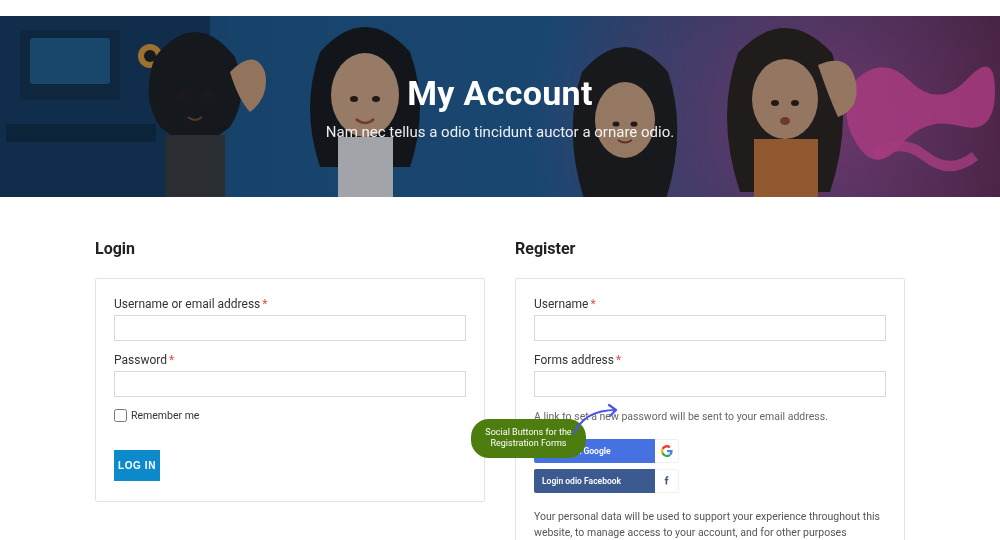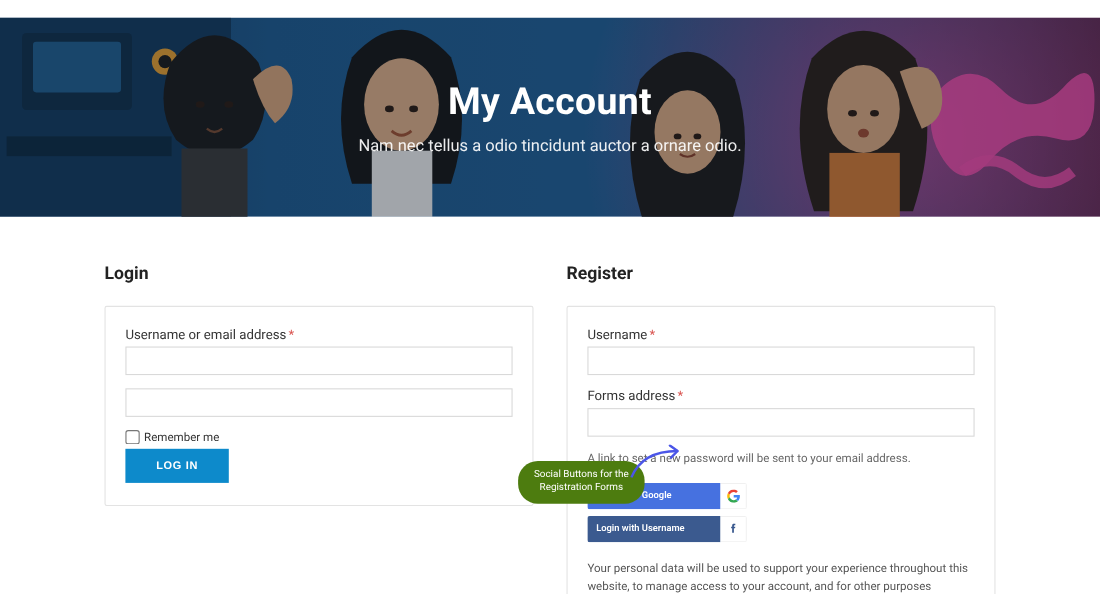--- a/index.html
+++ b/index.html
@@ -38,23 +38,23 @@
   .hero p { font-size: 15px; opacity: .92; z-index: 2; }
 
   
   .wrap { width: 810px; margin: 42px auto 0; display: flex; gap: 30px; position: relative; }
   .col { flex: 1; min-width: 0; }
   .col h2 { font-size: 16px; font-weight: 700; color: #222; margin-bottom: 20px; }
   .panel { border: 1px solid #e3e3e3; padding: 18px 18px 20px; border-radius: 2px; }
   .field-label { font-size: 12px; color: #333; font-weight: 400; margin-bottom: 4px; display: block; }
   .req { color: #d9534f; margin-left: 2px; }
   .input { width: 100%; height: 26px; border: 1px solid #d9d9d9; background: #fff; padding: 0 6px; font-size: 11px; margin-bottom: 12px; }
-  .check-row { display: flex; align-items: flex-start; font-size: 10.5px; margin-bottom: 4px; }
+  .check-row { display: flex; align-items: flex-start; font-size: 10.5px; margin-bottom: 28px; }
   .check-row input { margin-right: 4px; }
-  .btn { display: inline-block; border: none; background: #0d8acb; color: #fff; font-weight: 700; font-size: 10px; letter-spacing: .6px; padding: 10px 28px; cursor: pointer; }
+  .btn { display: inline-block; border: none; background: #0d8acb; color: #fff; font-weight: 700; font-size: 10px; letter-spacing: .6px; padding: 10px 4px; cursor: pointer; }
   .lost { font-size: 10.5px; color: #555; margin-top: 14px; display: block; }
   .helper { font-size: 10.5px; color: #666; line-height: 1.5; margin-bottom: 14px; }
 
   
   .social { display: flex; border: none; width: 145px; height: 24px; margin-bottom: 6px; cursor: pointer; overflow: hidden; border-radius: 2px; }
   .social .sl-label { flex: 1; font-size: 8.5px; font-weight: 600; color: #fff; display: flex; align-items: center; padding-left: 8px; }
   .social .sl-icon { width: 24px; background: #fff; display: flex; align-items: center; justify-content: center; border: 1px solid rgba(0,0,0,0.06); border-left: none; }
   .sg .sl-label { background: #4671e0; }
   .sf .sl-label { background: #3b5a8f; }
   .privacy { font-size: 10.5px; color: #555; line-height: 1.55; margin: 16px 0 18px; }
@@ -137,20 +137,23 @@
 
 <div class="wrap">
 
   <div class="col">
     <h2>Login</h2>
     <div class="panel">
       <label class="field-label">
         <span>Username or email address</span><span class="req">*</span>
       </label>
       <input class="input" type="text" style="">
+      <label class="field-label">
+        <span>Password</span><span class="req">*</span>
+      </label>
       <input class="input" type="password" style="">
       <div class="check-row">
         <input type="checkbox" style="">
         <span>Remember me</span>
       </div>
       <button class="btn">LOG IN</button>
     </div>
   </div>
 
   <div class="col">
@@ -172,21 +175,21 @@
           <svg width="12" height="12" viewBox="0 0 48 48">
               <path fill="#EA4335" d="M24 9.5c3.3 0 6.3 1.1 8.6 3.3l6.4-6.4C34.9 2.5 29.8 0 24 0 14.6 0 6.5 5.4 2.6 13.2l7.5 5.8C12 13 17.5 9.5 24 9.5z"></path>
               <path fill="#4285F4" d="M46.5 24.5c0-1.6-.1-3.1-.4-4.5H24v9h12.7c-.6 3-2.3 5.6-4.9 7.3l7.5 5.8C43.8 37.9 46.5 31.7 46.5 24.5z"></path>
               <path fill="#FBBC05" d="M10.1 28.9c-.5-1.5-.8-3.1-.8-4.9s.3-3.4.8-4.9l-7.5-5.8C.9 16.9 0 20.3 0 24s.9 7.1 2.6 10.7l7.5-5.8z"></path>
               <path fill="#34A853" d="M24 48c6.1 0 11.2-2 14.9-5.4l-7.5-5.8c-2 1.4-4.7 2.2-7.4 2.2-6.5 0-12-4.4-13.9-10.4l-7.5 5.8C6.5 42.6 14.6 48 24 48z"></path>
             </svg>
         </div>
       </div>
 
       <div class="social sf">
-        <div class="sl-label">Login with Username</div>
+        <div class="sl-label">Login odio Facebook</div>
         <div class="sl-icon">
           <svg width="11" height="11" viewBox="0 0 24 24">
               <path fill="#3b5a8f" d="M13.5 8.5V6.8c0-.8.2-1.2 1.3-1.2h1.5V2.5h-2.5c-2.7 0-3.8 1.3-3.8 3.8v2.2H8v3h2v9h3.5v-9h2.4l.3-3h-2.7z"></path>
             </svg>
         </div>
       </div>
 
       <div class="privacy">
         <span>Your personal data will be used to support your experience throughout this website, to manage access to your account, and for other purposes described in our </span><a href="#">privacy policy</a><span>.</span>
       </div>

